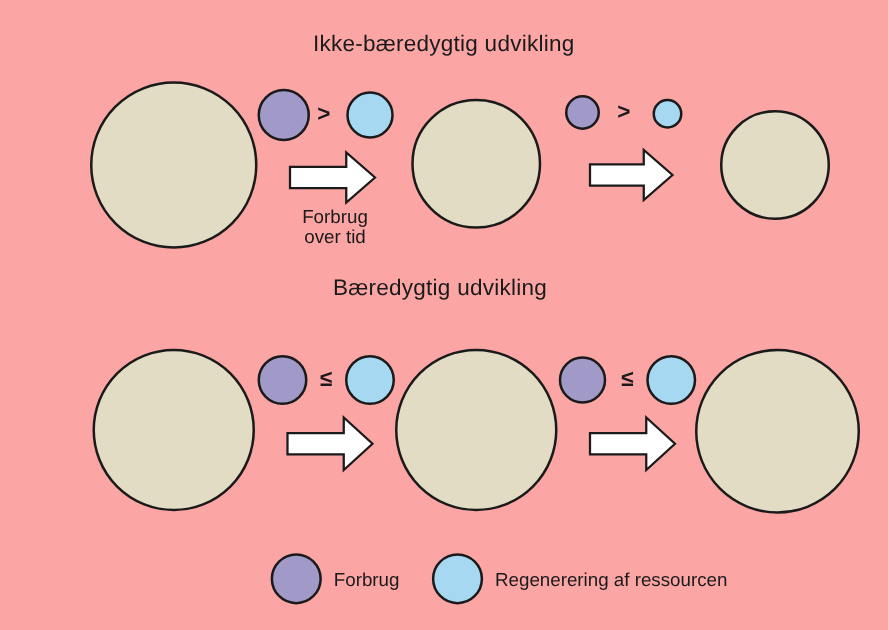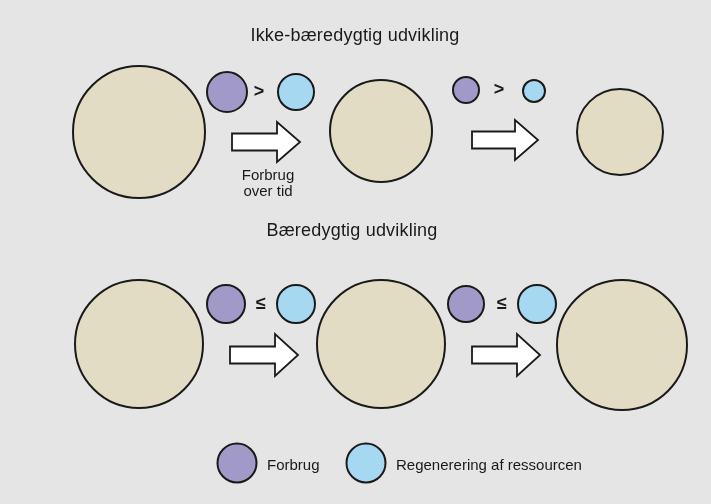--- a/index.html
+++ b/index.html
@@ -4,21 +4,21 @@
 <style>
   html, body {
     margin: 0;
     padding: 0;
     background: #ffffff;
   }
   .canvas-wrap {
     position: relative;
     width: 711px;
     height: 504px;
-    background: #e5e5e5;
+    background: #fca5a5;
     overflow: hidden;
   }
   svg text {
     font-family: "Liberation Sans", sans-serif;
     fill: #1a1a1a;
   }
   .section-title {
     font-size: 18px;
     letter-spacing: 0.2px;
   }

